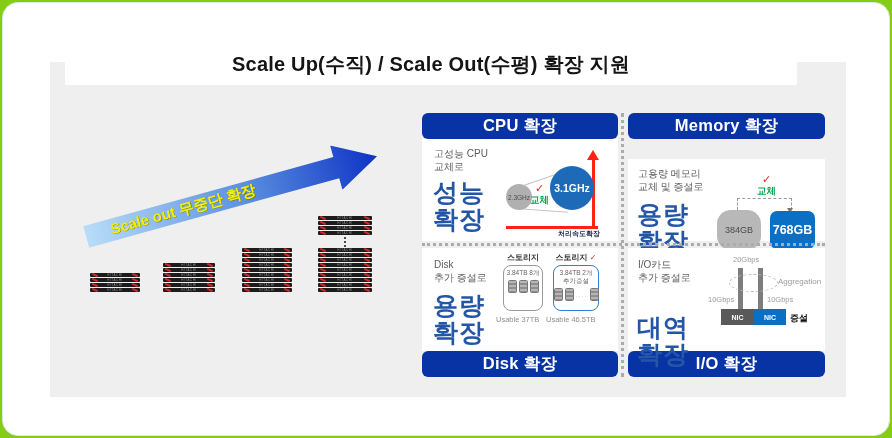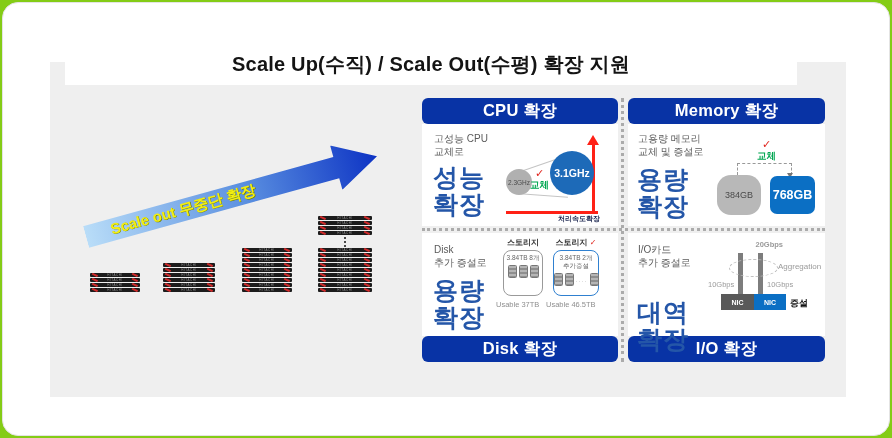--- a/index.html
+++ b/index.html
@@ -27,26 +27,26 @@
   .srv-brand{display:block;font-size:3px;line-height:4px;color:#8f8f8f;text-align:center;
        letter-spacing:.5px;}
   .srv::before,.srv::after{content:"";position:absolute;top:1px;width:6px;height:1.5px;
        background:#cf2a2a;transform:rotate(25deg);}
   .srv::before{left:2px;} .srv::after{right:2px;}
   .srv-dots{height:12px;display:flex;flex-direction:column;align-items:center;
        justify-content:center;gap:2px;}
   .srv-dots i{width:2px;height:2px;background:#4a4a4a;display:block;}
 
   
-  .grid{position:absolute;left:422px;top:98px;width:403px;height:264px;}
+  .grid{position:absolute;left:422px;top:113px;width:403px;height:264px;}
   .vsep{position:absolute;left:199px;top:0;height:264px;border-left:3px dotted #ababab;}
   .hsep{position:absolute;left:0;top:130px;width:403px;border-top:3px dotted #ababab;}
   .cell{position:absolute;display:flex;flex-direction:column;}
   .cell-cpu{left:0;top:0;width:196px;height:128px;}
-  .cell-mem{left:206px;top:0;width:197px;height:128px;}
+  .cell-mem{left:206px;top:0;width:197px;height:128px;gap:20px;}
   .cell-disk{left:0;top:135px;width:196px;height:129px;}
   .cell-io{left:206px;top:135px;width:197px;height:129px;}
   .cell-header{height:26px;background:#0833a5;border-radius:6px;color:#fff;font-weight:bold;
        font-size:16.5px;display:flex;align-items:center;justify-content:center;letter-spacing:.3px;}
   .cell-body{flex:1;background:#fff;position:relative;}
   .desc{position:absolute;font-size:10px;color:#5a5a5a;line-height:1.3;white-space:nowrap;}
   .big{position:absolute;font-size:25px;font-weight:bold;color:#2456a8;line-height:1.08;
        letter-spacing:1px;white-space:nowrap;}
   .red-check{color:#e0231c;font-weight:bold;}
   .green-label{color:#00a651;font-weight:bold;}
@@ -101,22 +101,22 @@
   .disk-row{display:flex;align-items:flex-end;gap:2px;margin-top:3px;}
   .disk{width:7px;height:11px;border-radius:1.5px;border:0.5px solid #777;
        background:repeating-linear-gradient(180deg,#b5b5b5 0 2px,#8e8e8e 2px 4px);}
   .disk-gap{font-size:6px;color:#999;letter-spacing:1px;line-height:10px;}
   .sto-usable{position:absolute;top:67px;font-size:7.5px;color:#8f8f8f;
        white-space:nowrap;}
   .sto-usable-1{left:74px;width:52px;}
   .sto-usable-2{left:124px;width:58px;}
 
   
-  .io-top-label{position:absolute;left:105px;top:7px;width:50px;text-align:right;
-       font-size:7.5px;color:#9a9a9a;font-weight:bold;}
+  .io-top-label{position:absolute;left:105px;top:7px;width:50px;text-align:left;
+       font-size:7.5px;color:#9a9a9a;}
   .io-bar{position:absolute;top:20px;width:5px;height:44px;background:#7d7d7d;}
   .io-bar-1{left:110px;} .io-bar-2{left:130px;}
   .io-ellipse{position:absolute;left:101px;top:26px;width:47px;height:16px;
        border:1px dashed #bdbdbd;border-radius:50%;}
   .io-agg{position:absolute;left:150px;top:29px;font-size:8px;color:#9a9a9a;white-space:nowrap;}
   .io-bw{position:absolute;top:47px;font-size:7.5px;color:#9a9a9a;white-space:nowrap;}
   .io-bw-left{left:80px;} .io-bw-right{left:139px;}
   .io-nic{position:absolute;top:61px;height:16px;display:flex;align-items:center;
        justify-content:center;font-size:7px;font-weight:bold;color:#fff;}
   .io-nic-1{left:93px;width:33px;background:#595959;}

